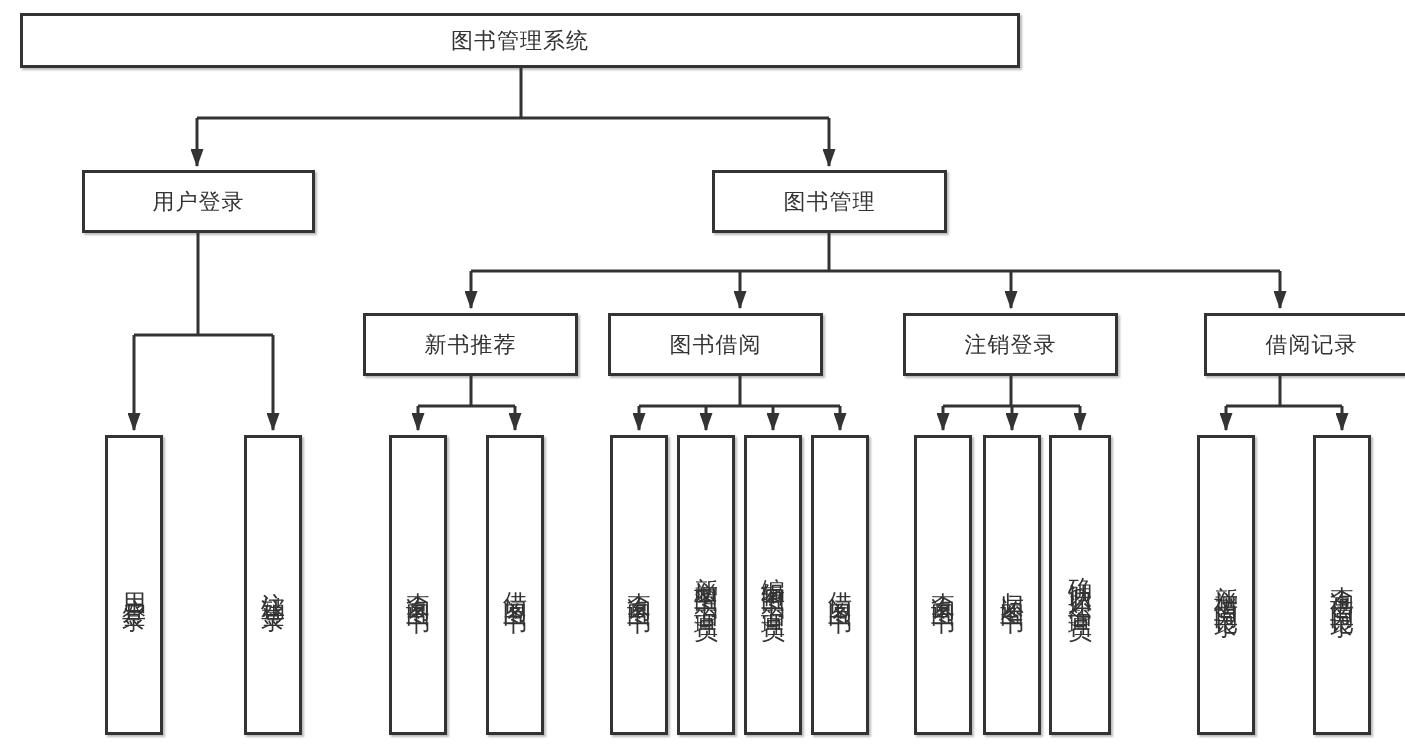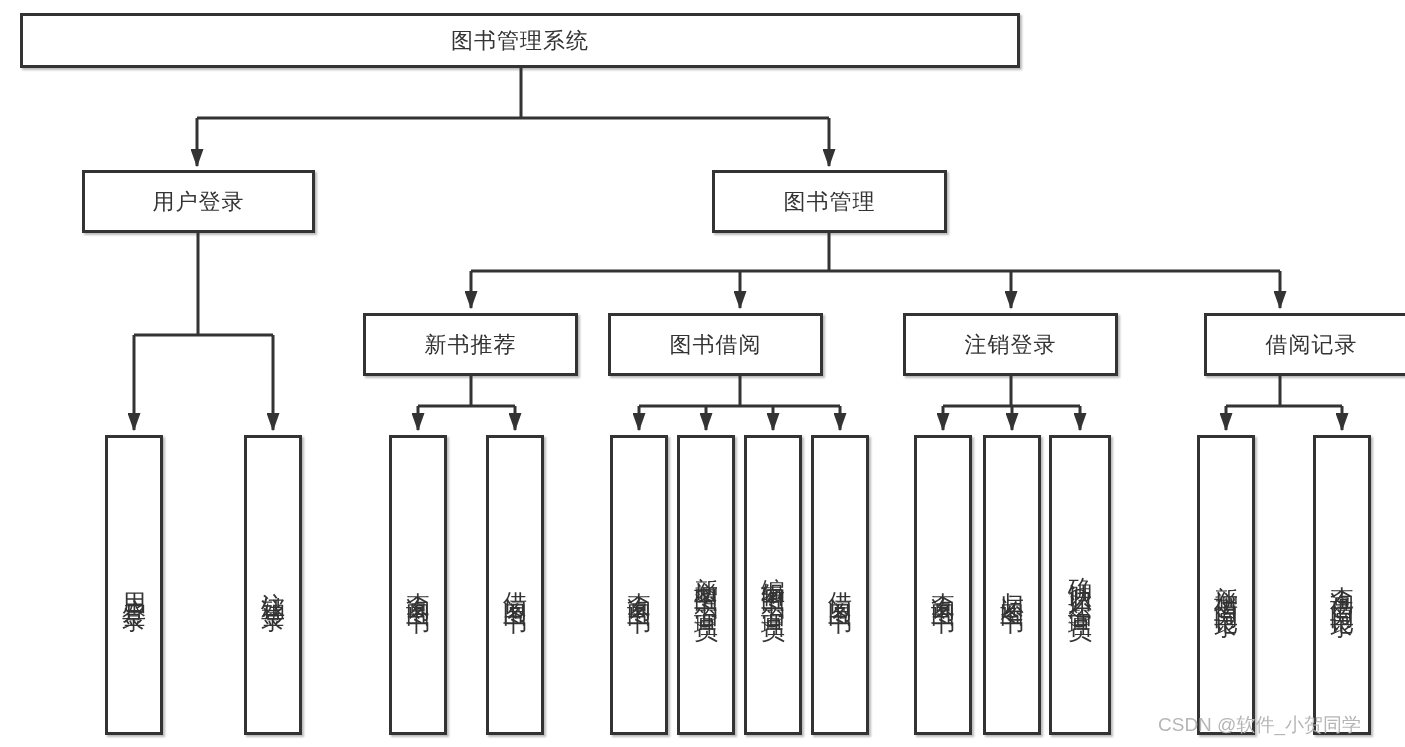--- a/index.html
+++ b/index.html
@@ -168,15 +168,14 @@
     <span class="vlabel">确认归还（管理员）</span>
   </div>
 
   <div class="node vnode g5a">
     <span class="vlabel">新增借阅记录</span>
   </div>
   <div class="node vnode g5b">
     <span class="vlabel">查询借阅记录</span>
   </div>
 
-  <div class="watermark">CSDN @软件_小贺同学</div>
 
 </div>
 
 </body></html>

